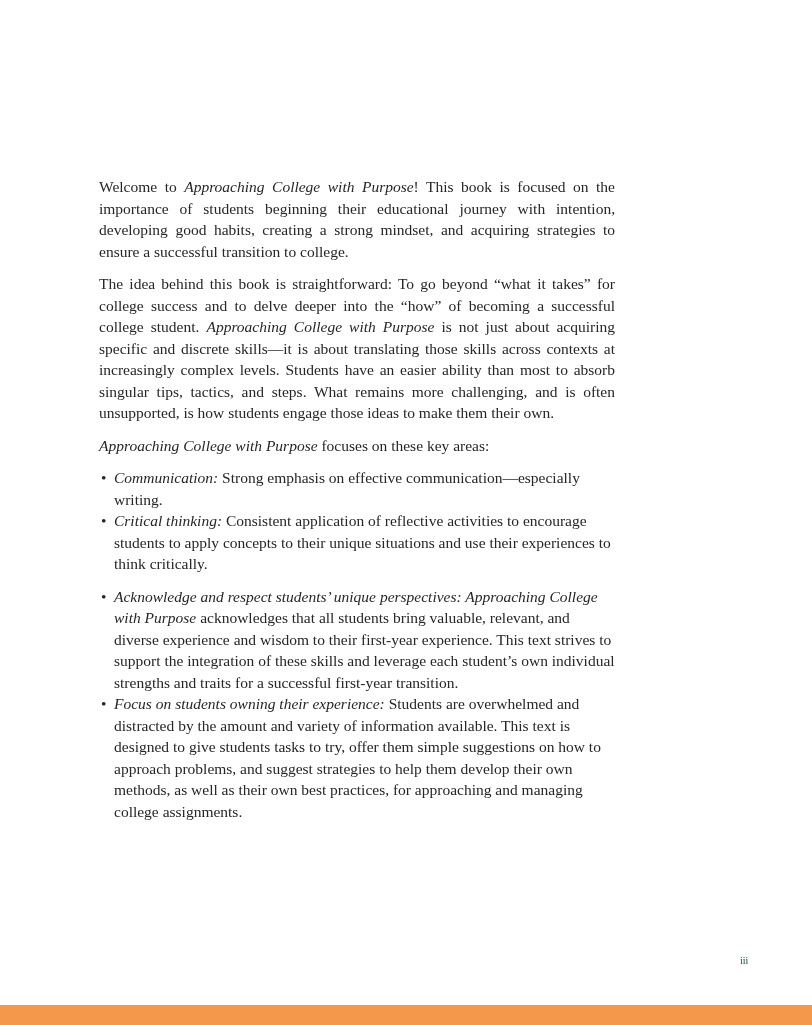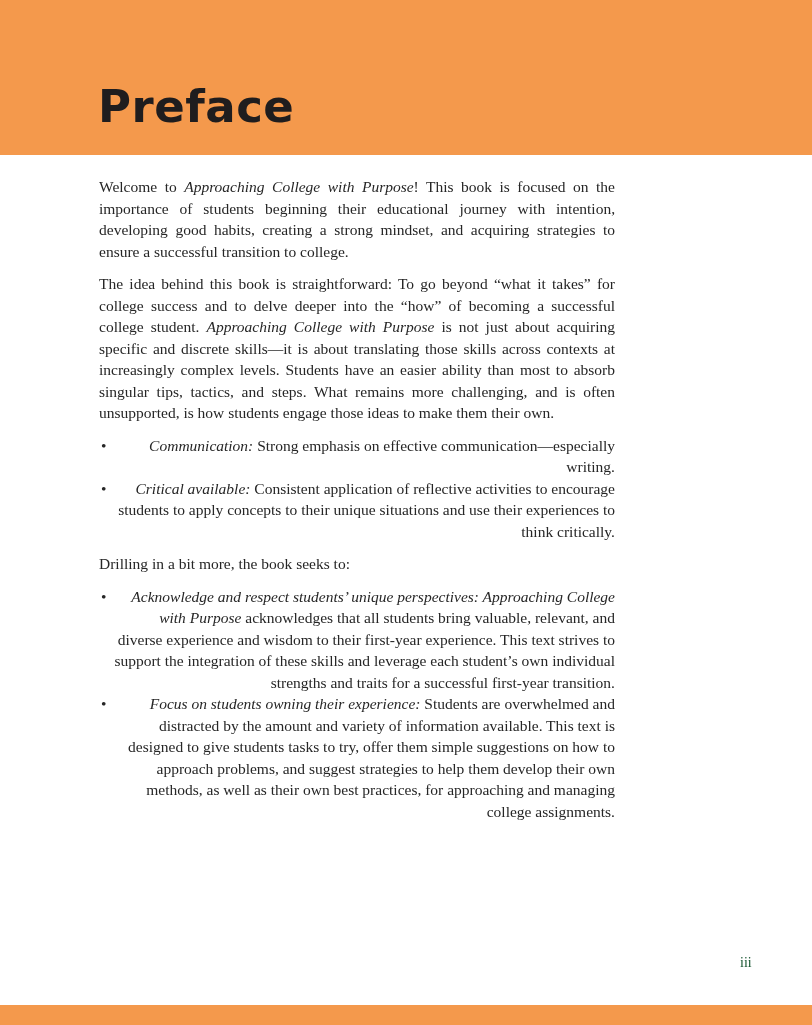--- a/index.html
+++ b/index.html
@@ -49,63 +49,60 @@
     text-align: justify;
   }
   .page-body ul {
     margin: 0 0 11px 0;
     padding: 0;
     list-style: none;
   }
   .page-body li {
     position: relative;
     padding-left: 15px;
-    text-align: right;
+    text-align: left;
   }
   .page-body li::before {
     content: "\2022";
     position: absolute;
     left: 2px;
     top: 0;
   }
   .page-body em {
     font-style: italic;
   }
   .page-number {
     position: absolute;
     left: 740px;
     top: 955px;
-    font-size: 14px;
+    font-size: 10px;
     color: #14532d;
   }
   .footer-band {
     position: absolute;
     left: 0;
     bottom: 0;
     width: 812px;
     height: 20px;
     background: #F4994C;
   }
 </style>
 </head>
 <body>
 
 <div class="page">
-  <div class="header-band" style="background: rgb(244, 153, 76);">
-    <div class="page-title">Preface</div>
-  </div>
 
   <div class="page-body">
       <p><span>Welcome to </span><em>Approaching College with Purpose</em><span>! This book is focused on the importance of students beginning their educational journey with intention, developing good habits, creating a strong mindset, and acquiring strategies to ensure a successful transition to college.</span></p>
       <p><span>The idea behind this book is straightforward: To go beyond “what it takes” for college success and to delve deeper into the “how” of becoming a successful college student. </span><em>Approaching College with Purpose</em><span> is not just about acquiring specific and discrete skills—it is about translating those skills across contexts at increasingly complex levels. Students have an easier ability than most to absorb singular tips, tactics, and steps. What remains more challenging, and is often unsupported, is how students engage those ideas to make them their own.</span></p>
+      <p><em>Approaching College with Purpose</em><span> focuses on these key areas:</span></p>
       <ul>
         <li><em>Communication:</em><span> Strong emphasis on effective communication—especially writing.</span></li>
-        <li><em>Critical available:</em><span> Consistent application of reflective activities to encourage students to apply concepts to their unique situations and use their experiences to think critically.</span></li>
+        <li><em>Critical thinking:</em><span> Consistent application of reflective activities to encourage students to apply concepts to their unique situations and use their experiences to think critically.</span></li>
       </ul>
-      <p><span>Drilling in a bit more, the book seeks to:</span></p>
       <ul>
         <li><em>Acknowledge and respect students’ unique perspectives: Approaching College with Purpose</em><span> acknowledges that all students bring valuable, relevant, and diverse experience and wisdom to their first-year experience. This text strives to support the integration of these skills and leverage each student’s own individual strengths and traits for a successful first-year transition.</span></li>
         <li><em>Focus on students owning their experience:</em><span> Students are overwhelmed and distracted by the amount and variety of information available. This text is designed to give students tasks to try, offer them simple suggestions on how to approach problems, and suggest strategies to help them develop their own methods, as well as their own best practices, for approaching and managing college assignments.</span></li>
       </ul>
     </div>
 
   <div class="page-number">iii</div>
 
   <div class="footer-band" style="background: rgb(244, 153, 76);"></div>
 </div>

